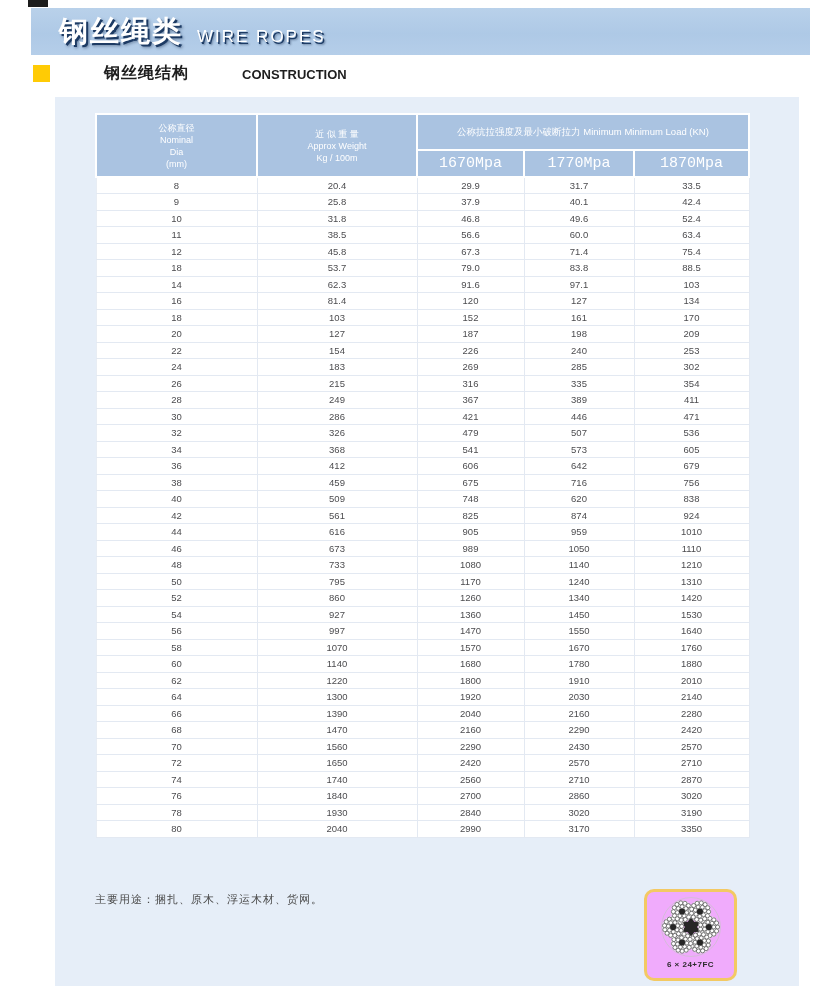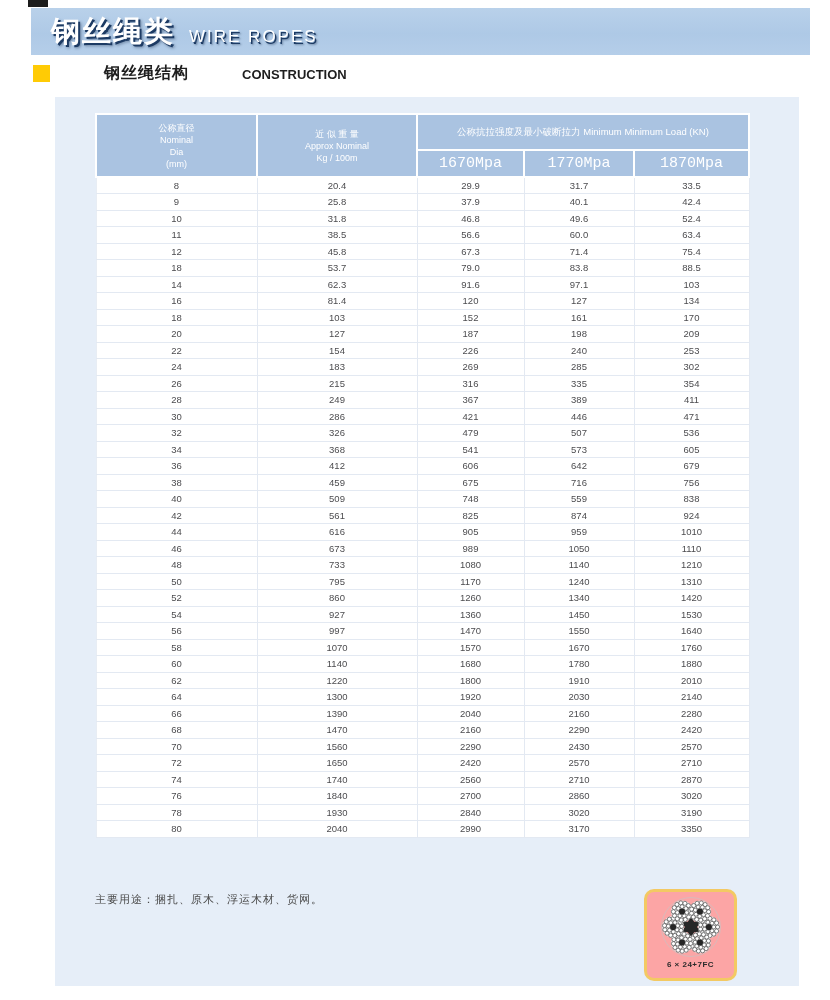--- a/index.html
+++ b/index.html
@@ -5,21 +5,21 @@
   * { margin:0; padding:0; box-sizing:border-box; }
   html,body { background:#ffffff; }
   body { font-family:"Liberation Sans", sans-serif; }
   .page { position:relative; width:830px; height:1000px; background:#ffffff; overflow:hidden; }
 
   .corner-mark { position:absolute; left:28px; top:0; width:20px; height:7px; background:#1c1c1c; }
 
   .title-bar {
     position:absolute; left:31px; top:8px; width:779px; height:47px;
     background:linear-gradient(180deg,#b9d1ea 0%,#aec9e6 55%,#b5cee9 100%);
-    display:flex; align-items:center; padding-left:20px;
+    display:flex; align-items:center; padding-left:28px;
   }
   .title-zh {
     font-size:29px; font-weight:bold; color:#ffffff; letter-spacing:2px;
     text-shadow:2px 2px 0 #1d3b64, 3px 3px 3px rgba(20,40,70,.45);
   }
   .title-en {
     font-size:17px; font-weight:normal; color:#ffffff; margin-left:14px; margin-top:10px; letter-spacing:2px;
     text-shadow:1.5px 1.5px 0 #1d3b64, 2.5px 2.5px 2px rgba(20,40,70,.45);
   }
 
@@ -43,21 +43,21 @@
   .th-grade { height:27px; font-size:15px;font-family:Liberation Mono, monospace; }
   table.spec td {
     background:#ffffff; border:1px solid #e3e9f2; border-left:1px solid #e8edf4;
     color:#4c4c4f; font-size:9.5px; text-align:center; height:16.5px; padding:0;
   }
 
   .usage { position:absolute; left:40px; top:795px; font-size:11px; color:#4b4b4b; letter-spacing:1px;font-family:Liberation Serif, serif; }
 
   .diagram {
     position:absolute; left:589px; top:792px; width:93px; height:92px;
-    background:#fca5a5; border:3px solid #f3c963; border-radius:10px;
+    background:#f0abfc; border:3px solid #f3c963; border-radius:10px;
     display:flex; flex-direction:column; align-items:center; justify-content:flex-start;
   }
   .diagram svg { width:70px; height:64px; margin-top:3px; }
   .diagram-label { font-size:8px; font-weight:bold; color:#2b2b2b; letter-spacing:.5px; margin-top:1px; }
 </style>
 </head>
 <body>
 
 <div class="page">
   <div class="corner-mark"></div>
@@ -85,21 +85,21 @@
       <thead>
         <tr>
           <th rowspan="2">
             <span class="hline">公称直径</span>
             <span class="hline">Nominal</span>
             <span class="hline">Dia</span>
             <span class="hline">(mm)</span>
           </th>
           <th rowspan="2">
             <span class="hline">近 似 重 量</span>
-            <span class="hline">Approx Nominal</span>
+            <span class="hline">Approx Weight</span>
             <span class="hline">Kg / 100m</span>
           </th>
           <th colspan="3" class="th-top">公称抗拉强度及最小破断拉力 Minimum Minimum Load (KN)</th>
         </tr>
         <tr>
           <th class="th-grade">1670Mpa</th>
           <th class="th-grade">1770Mpa</th>
           <th class="th-grade">1870Mpa</th>
         </tr>
       </thead>
@@ -234,21 +234,21 @@
             <td>38</td>
             <td>459</td>
             <td>675</td>
             <td>716</td>
             <td>756</td>
           </tr>
           <tr>
             <td>40</td>
             <td>509</td>
             <td>748</td>
-            <td>559</td>
+            <td>620</td>
             <td>838</td>
           </tr>
           <tr>
             <td>42</td>
             <td>561</td>
             <td>825</td>
             <td>874</td>
             <td>924</td>
           </tr>
           <tr>

